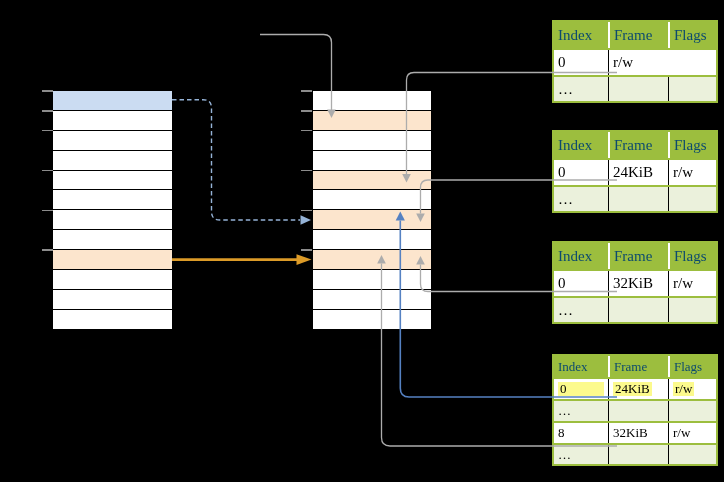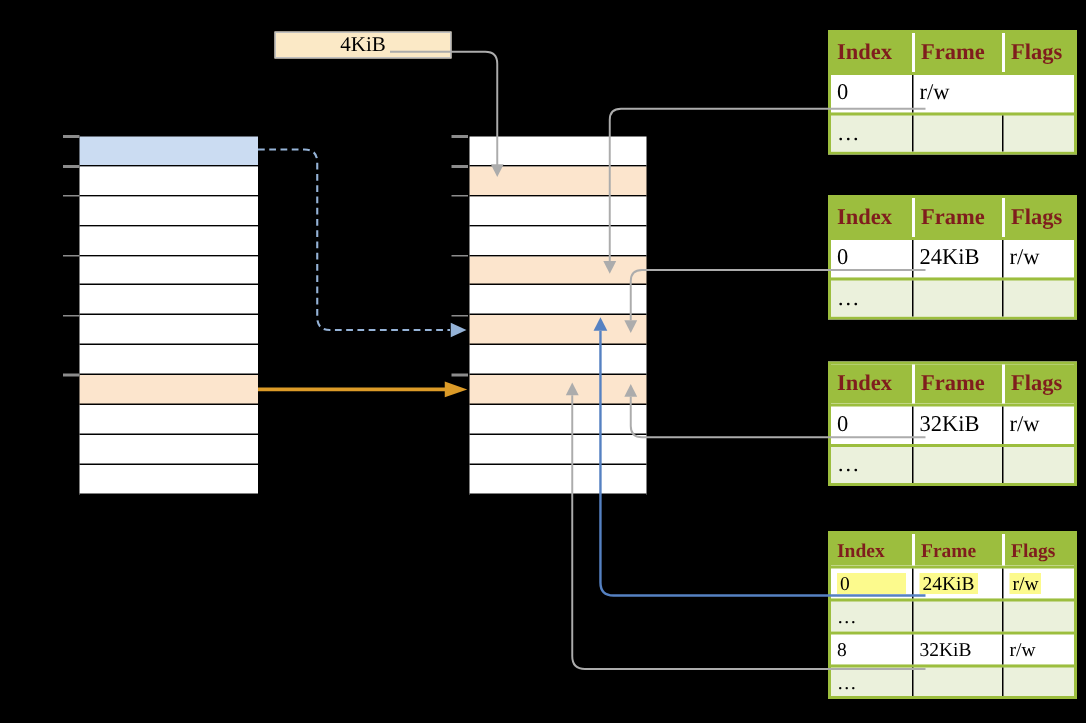--- a/index.html
+++ b/index.html
@@ -13,21 +13,21 @@
   .mem-row{position:absolute;left:0;width:100%;box-sizing:border-box;border-bottom:1px solid #000;}
   .tick{position:absolute;height:1.3px;}
   
   #size-label{
     box-sizing:border-box;text-align:center;font-size:14px;line-height:17px;color:#000;
   }
   
   .ptable{position:absolute;box-sizing:border-box;}
   .prow{display:flex;box-sizing:border-box;}
   .pcell{box-sizing:border-box;display:flex;align-items:center;padding-left:4px;overflow:hidden;white-space:nowrap;}
-  .pcell.hdr{font-weight:bold;color:#7f1d1d;}
+  .pcell.hdr{font-weight:normal;color:#0c4a6e;}
   .hl-span{display:inline-block;padding:0 2px;line-height:1.15;}
   svg{position:absolute;left:0;top:0;pointer-events:none;}
 </style>
 </head>
 <body>
 
 <div id="canvas">
 
   <div id="vmem" class="mem" style="left: 53px; top: 91px; width: 119px; height: 238.5px;">
       <div class="mem-row" style="top: 0px; height: 19.875px; background: rgb(203, 220, 242);"></div>
@@ -52,21 +52,20 @@
       <div class="mem-row" style="top: 79.5px; height: 19.875px; background: rgb(252, 229, 205);"></div>
       <div class="mem-row" style="top: 99.375px; height: 19.875px; background: rgb(255, 255, 255);"></div>
       <div class="mem-row" style="top: 119.25px; height: 19.875px; background: rgb(252, 229, 205);"></div>
       <div class="mem-row" style="top: 139.125px; height: 19.875px; background: rgb(255, 255, 255);"></div>
       <div class="mem-row" style="top: 159px; height: 19.875px; background: rgb(252, 229, 205);"></div>
       <div class="mem-row" style="top: 178.875px; height: 19.875px; background: rgb(255, 255, 255);"></div>
       <div class="mem-row" style="top: 198.75px; height: 19.875px; background: rgb(255, 255, 255);"></div>
       <div class="mem-row" style="top: 218.625px; height: 19.875px; background: rgb(255, 255, 255);"></div>
     </div>
 
-  <div id="size-label" class="abs" style="left: 183px; top: 21px; width: 118px; height: 18px; background: rgb(251, 233, 198); border: 1px solid rgb(191, 191, 191); color: rgb(0, 0, 0);">4KiB</div>
 
   <div id="ptables">
       <div class="ptable" style="left: 552px; top: 20px; width: 166px; border: 2px solid rgb(156, 190, 62); background: rgb(255, 255, 255); font-size: 15px;">
         <div class="prow" style="height: 26px; background: rgb(156, 190, 62);">
           <div class="pcell hdr" style="width: 54px;">Index</div>
           <div class="pcell hdr" style="width: 60px; border-left: 2px solid rgb(255, 255, 255);">Frame</div>
           <div class="pcell hdr" style="width: 48px; border-left: 2px solid rgb(255, 255, 255);">Flags</div>
         </div>
         <div class="prow" style="height: 27px; border-top: 2px solid rgb(156, 190, 62); background: rgb(255, 255, 255);">
           <div class="pcell" style="width: 54px; color: rgb(0, 0, 0);">0</div>

